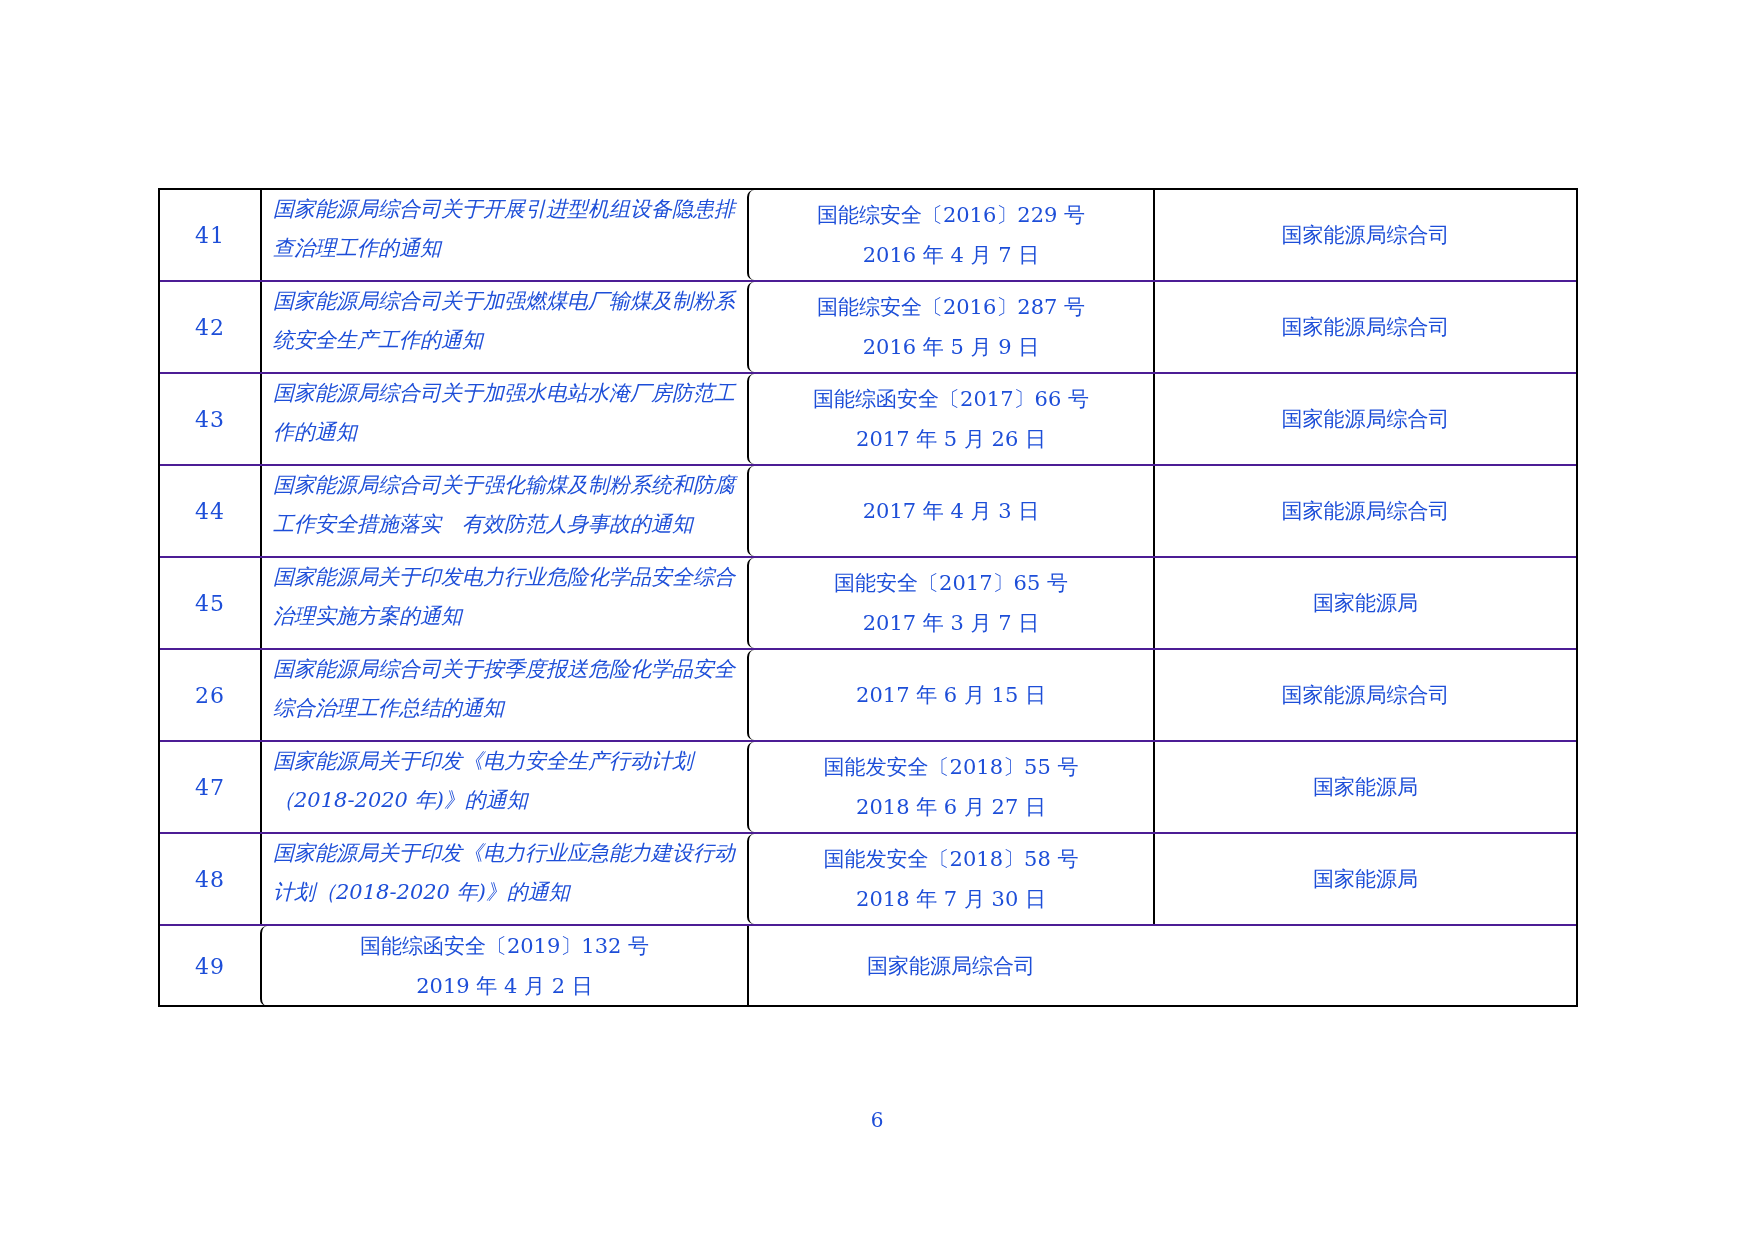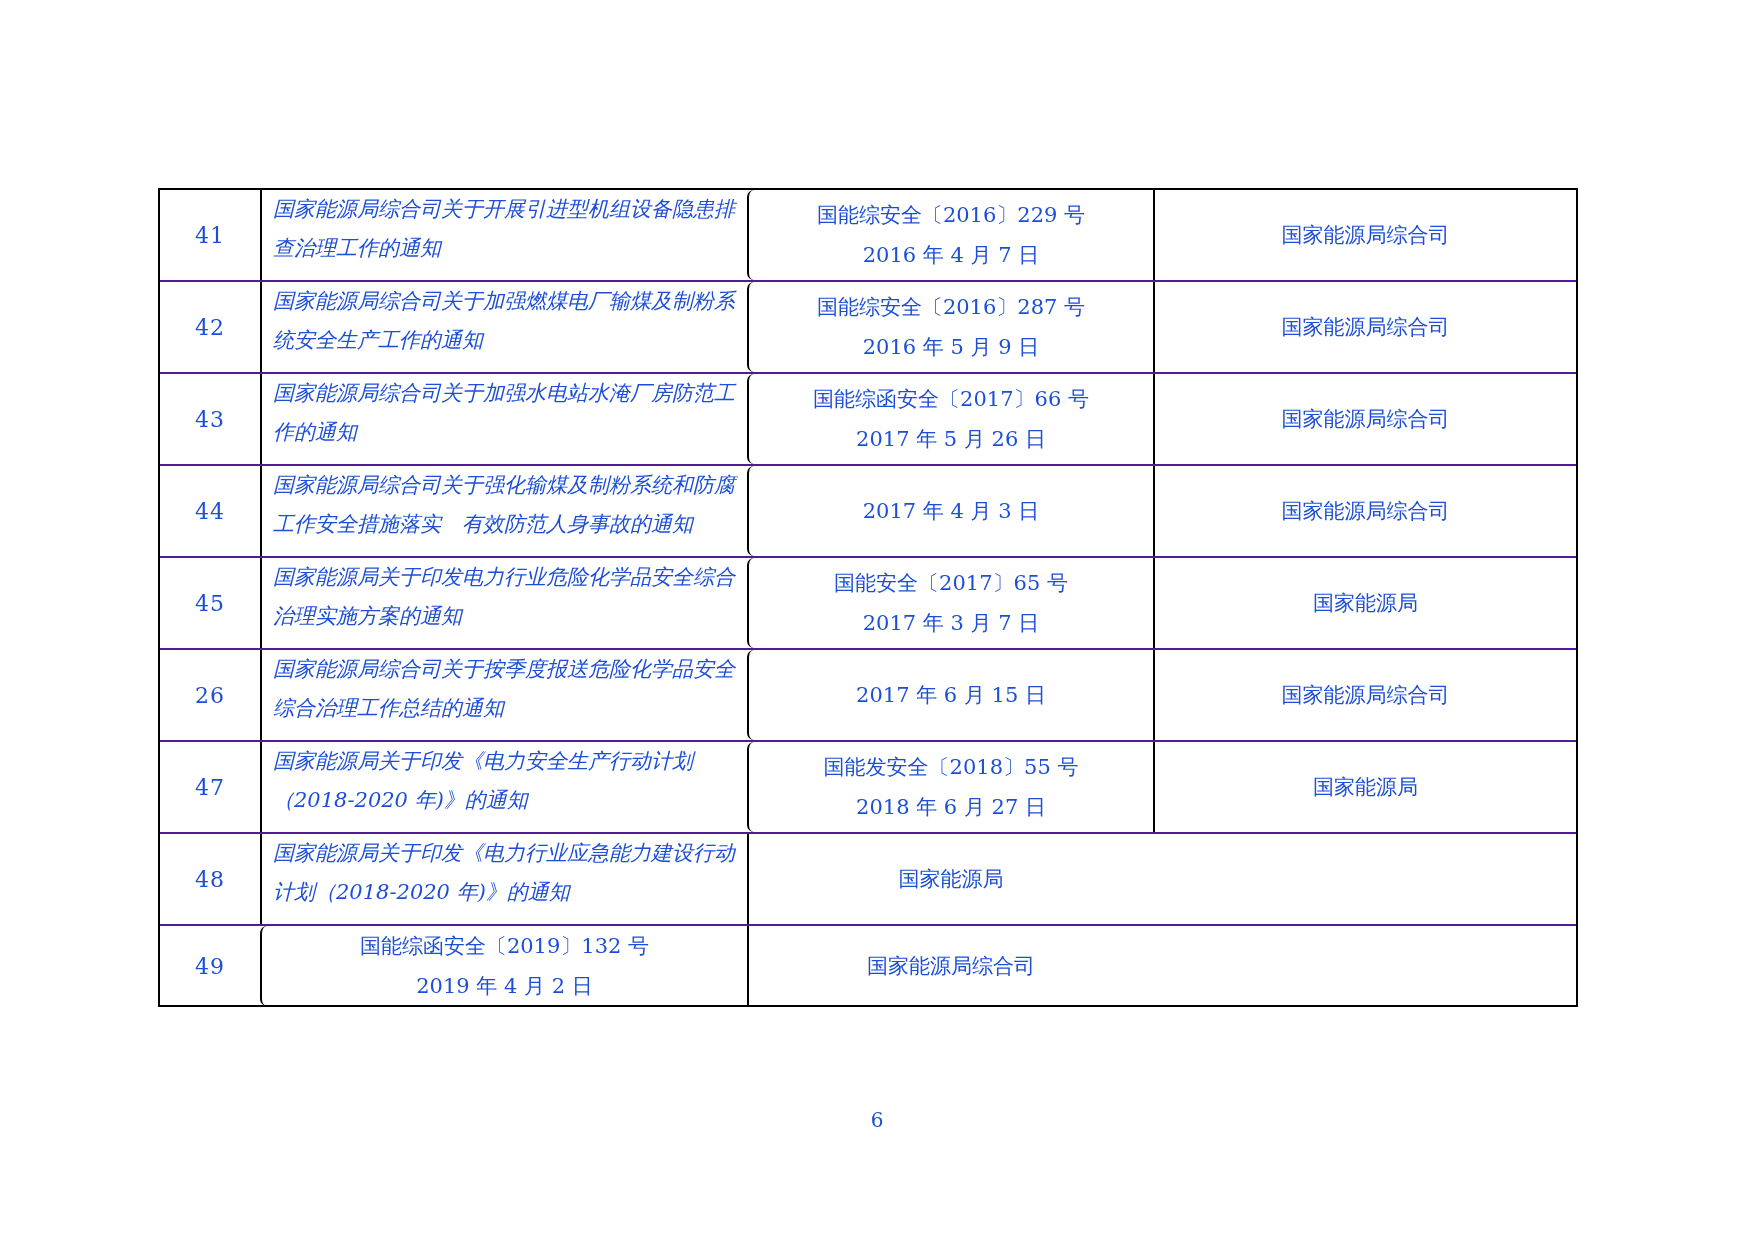--- a/index.html
+++ b/index.html
@@ -155,20 +155,24 @@
         <div class="doc-no">国能发安全〔2018〕55 号</div>
         <div class="doc-date">2018 年 6 月 27 日</div>
       </div>
       <div class="cell c-org">国家能源局</div>
     </div>
       <div class="row">
       <div class="cell c-no">48</div>
       <div class="cell c-title">
         <div class="title-text">国家能源局关于印发《电力行业应急能力建设行动计划（2018-2020 年)》的通知</div>
       </div>
+      <div class="cell c-doc">
+        <div class="doc-no">国能发安全〔2018〕58 号</div>
+        <div class="doc-date">2018 年 7 月 30 日</div>
+      </div>
       <div class="cell c-org">国家能源局</div>
     </div>
       <div class="row">
       <div class="cell c-no">49</div>
       <div class="cell c-doc">
         <div class="doc-no">国能综函安全〔2019〕132 号</div>
         <div class="doc-date">2019 年 4 月 2 日</div>
       </div>
       <div class="cell c-org">国家能源局综合司</div>
     </div>

